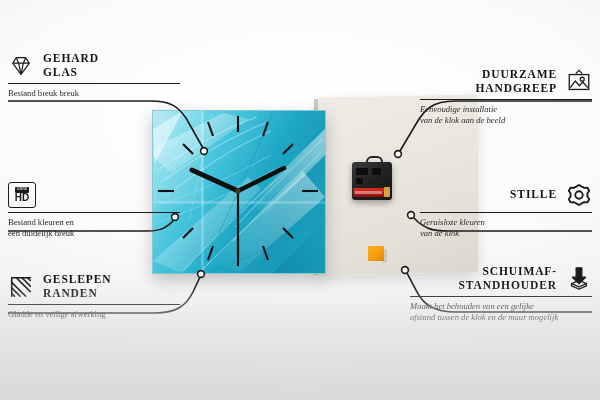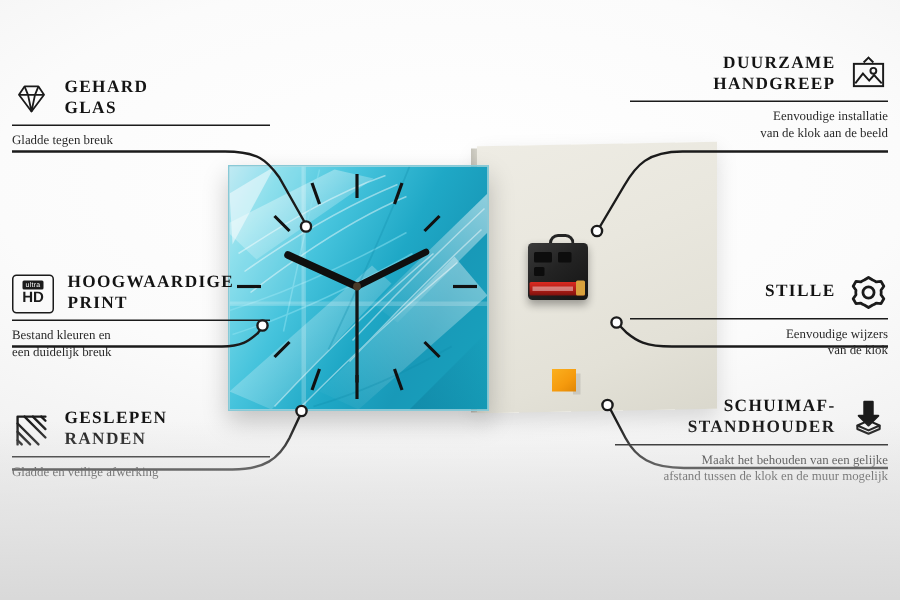--- a/index.html
+++ b/index.html
@@ -103,21 +103,21 @@
   }
   .fdesc{
     font-size:8.6px;color:#2a2a2a;line-height:10.6px;
     font-family:"Liberation Serif",serif;
   }
   .rule{height:1px;background:#1b1b1b;}
 
   .feature.left .head{display:flex;align-items:center;gap:9px;}
   .feature.right .head{display:flex;align-items:center;gap:9px;justify-content:flex-end;}
   .feature.right .ftitle{text-align:right;}
-  .feature.right .fdesc{text-align:right;}
+  .feature.right .fdesc{text-align:left;font-style:italic;}
 
   .icon{width:26px;height:26px;flex:0 0 26px;display:block;}
 
   
   .hd-badge{
     width:26px;height:24px;border:1.4px solid #1b1b1b;border-radius:3px;
     display:flex;flex-direction:column;align-items:center;justify-content:center;
     line-height:1;flex:0 0 26px;
   }
   .hd-badge .u{font-size:4.6px;letter-spacing:.2px;color:#fff;background:#1b1b1b;padding:.5px 2px;border-radius:1px;font-family:"Liberation Sans",sans-serif;}
@@ -236,33 +236,29 @@
           <path d="M5 11 L9 5 H19 L23 11 L14 23 Z"></path>
           <path d="M5 11 H23 M9 5 L11.5 11 L14 23 M19 5 L16.5 11 L14 23"></path>
         </g>
       </svg>
       <div>
         <div class="ftitle">GEHARD</div>
         <div class="ftitle">GLAS</div>
       </div>
     </div>
     <div class="rule" style="margin-top:4px;width:172px;"></div>
-    <div class="fdesc" style="margin-top:4px;">Gladde tegen breuk</div>
+    <div class="fdesc" style="margin-top:4px;">Bestand breuk breuk</div>
   </div>
 
   <div class="feature left" style="left:8px;top:182px;width:172px;">
     <div class="head">
       <div class="hd-badge">
         <span class="u">ultra</span>
         <span class="h">HD</span>
       </div>
-      <div>
-        <div class="ftitle">HOOGWAARDIGE</div>
-        <div class="ftitle">PRINT</div>
-      </div>
     </div>
     <div class="rule" style="margin-top:4px;width:172px;"></div>
     <div class="fdesc" style="margin-top:4px;">Bestand kleuren en</div>
     <div class="fdesc">een duidelijk breuk</div>
   </div>
 
   <div class="feature left" style="left:8px;top:273px;width:172px;">
     <div class="head">
       <svg class="icon" viewBox="0 0 28 28">
         <g stroke="#1b1b1b" stroke-width="1.7" fill="none" stroke-linecap="round">
@@ -272,21 +268,21 @@
       </svg>
       <div>
         <div class="ftitle">GESLEPEN</div>
         <div class="ftitle">RANDEN</div>
       </div>
     </div>
     <div class="rule" style="margin-top:4px;width:172px;"></div>
     <div class="fdesc" style="margin-top:4px;">Gladde en veilige afwerking</div>
   </div>
 
-  <div class="feature right" style="left:420px;top:36px;width:172px;">
+  <div class="feature right" style="left:420px;top:68px;width:172px;">
     <div class="head">
       <div>
         <div class="ftitle">DUURZAME</div>
         <div class="ftitle">HANDGREEP</div>
       </div>
       <svg class="icon" viewBox="0 0 28 28">
         <g stroke="#1b1b1b" stroke-width="1.4" fill="none">
           <path d="M10.5 5 L14 1.5 L17.5 5"></path>
           <rect x="3.5" y="6" width="21" height="16"></rect>
           <path d="M4.5 20 L10 13 L14.5 18 L18 14 L23.5 20"></path>
@@ -309,21 +305,21 @@
           <path d="M14 3.2 L17 5 A9.2 9.2 0 0 1 19.5 6.4 L23 6 L25 9.5 L23 12.4
                    A9.2 9.2 0 0 1 23 15.6 L25 18.5 L23 22 L19.5 21.6
                    A9.2 9.2 0 0 1 17 23 L14 24.8 L11 23 A9.2 9.2 0 0 1 8.5 21.6
                    L5 22 L3 18.5 L5 15.6 A9.2 9.2 0 0 1 5 12.4 L3 9.5 L5 6
                    L8.5 6.4 A9.2 9.2 0 0 1 11 5 Z"></path>
           <circle cx="14" cy="14" r="4"></circle>
         </g>
       </svg>
     </div>
     <div class="rule" style="margin-top:4px;width:172px;"></div>
-    <div class="fdesc" style="margin-top:4px;">Eenvoudige wijzers</div>
+    <div class="fdesc" style="margin-top:4px;">Geruisloze kleuren</div>
     <div class="fdesc">van de klok</div>
   </div>
 
   <div class="feature right" style="left:410px;top:265px;width:182px;">
     <div class="head">
       <div>
         <div class="ftitle">SCHUIMAF-</div>
         <div class="ftitle">STANDHOUDER</div>
       </div>
       <svg class="icon" viewBox="0 0 28 28">

